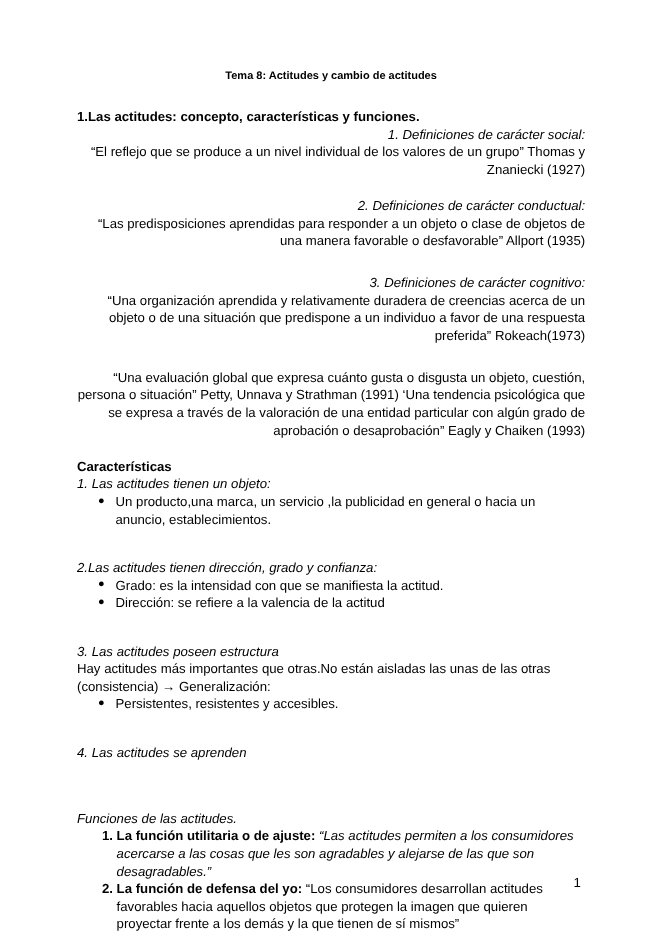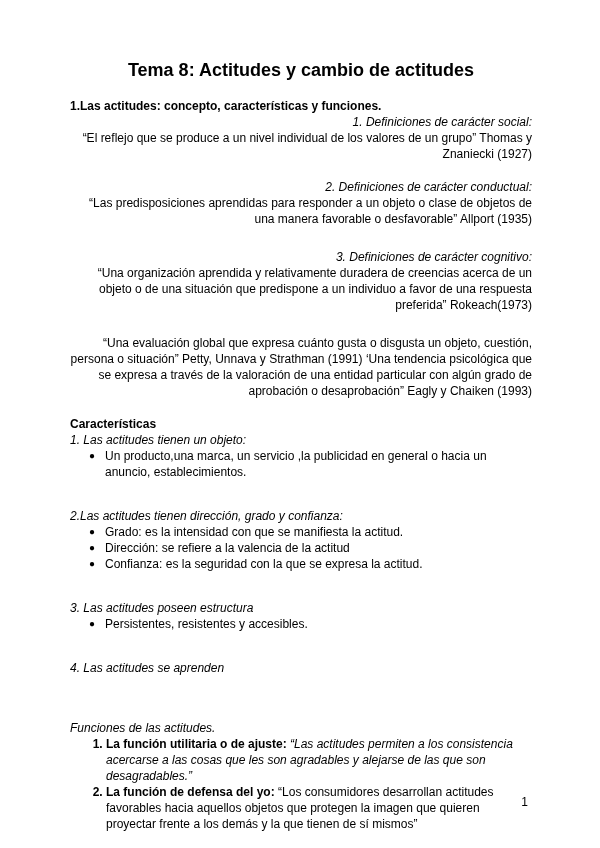--- a/index.html
+++ b/index.html
@@ -17,21 +17,21 @@
     font-family: "Liberation Sans", "DejaVu Sans", sans-serif;
     font-size: 12px;
     line-height: 16px;
     padding: 62px 68px 0 70px;
     position: relative;
     overflow: hidden;
   }
   .doc-title {
     text-align: center;
     font-weight: bold;
-    font-size: 18px;
+    font-size: 10px;
     margin: 0 0 20px 0;
   }
   .b  { font-weight: bold; }
   .i  { font-style: italic; }
   .bi { font-weight: normal; font-style: italic; }
   p, .line { margin: 0; }
   .mb    { margin-bottom: 17px; text-align: right; }
   .mb-md { margin-bottom: 22px; text-align: right; }
   .mb-lg { margin-bottom: 28px; }
   .mt-xl { margin-top: 26px; }
@@ -99,37 +99,37 @@
       <ul class="bullets">
         <li>Un producto,una marca, un servicio ,la publicidad en general o hacia un anuncio, establecimientos.</li>
       </ul>
     </div>
 
     <div class="mb-lg">
       <p class="i">2.Las actitudes tienen dirección, grado y confianza:</p>
       <ul class="bullets">
         <li>Grado: es la intensidad con que se manifiesta la actitud.</li>
         <li>Dirección: se refiere a la valencia de la actitud</li>
-        <li>Confianza: es la seguridad con la que se expresa la actitud.</li>
       </ul>
     </div>
 
     <div class="mb-lg">
       <p class="i">3. Las actitudes poseen estructura</p>
+      <p>Hay actitudes más importantes que otras.No están aisladas las unas de las otras (consistencia) → Generalización:</p>
       <ul class="bullets">
         <li>Persistentes, resistentes y accesibles.</li>
       </ul>
     </div>
 
     <p class="i">4. Las actitudes se aprenden</p>
   </div>
 
   <div class="mt-xl" style="margin-top:44px;">
     <p class="bi">Funciones de las actitudes.</p>
     <ol class="numbered">
-      <li><span class="b">La función utilitaria o de ajuste:</span><span class="i"> “Las actitudes permiten a los consistencia acercarse a las cosas que les son agradables y alejarse de las que son desagradables.”</span></li>
+      <li><span class="b">La función utilitaria o de ajuste:</span><span class="i"> “Las actitudes permiten a los consumidores acercarse a las cosas que les son agradables y alejarse de las que son desagradables.”</span></li>
       <li><span class="b">La función de defensa del yo:</span><span> “Los consumidores desarrollan actitudes favorables hacia aquellos objetos que protegen la imagen que quieren proyectar frente a los demás y la que tienen de sí mismos”</span></li>
     </ol>
   </div>
 
   <div class="page-number">1</div>
 
 </div>
 
 </body></html>

